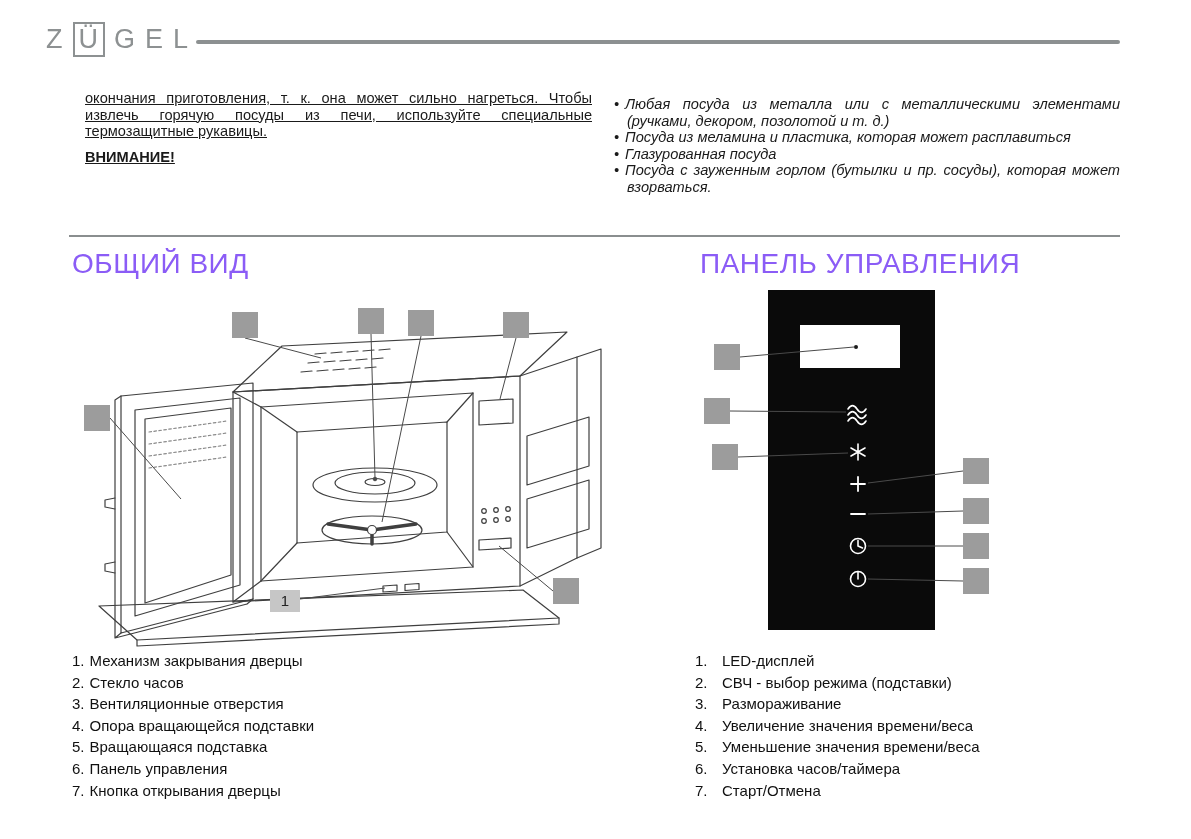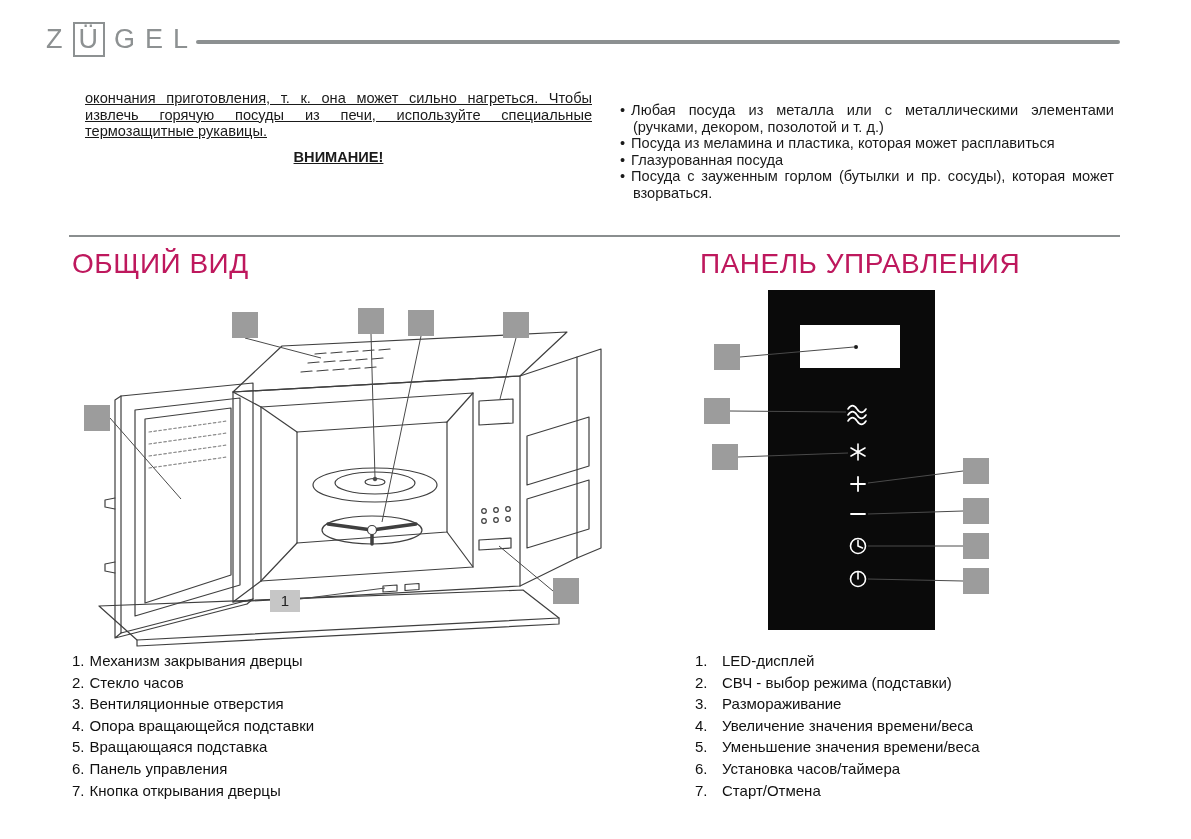--- a/index.html
+++ b/index.html
@@ -9,30 +9,30 @@
   }
   
   .logo{position:absolute;left:46px;top:22px;display:flex;align-items:center;gap:9px;
         font-size:27px;font-weight:400;color:#8d9192;letter-spacing:1px;}
   .logo .boxed{border:2px solid #8d9192;padding:0 4px;line-height:1.15;}
   .brand-rule{position:absolute;left:196px;top:40px;width:924px;height:4px;background:#8c9091;border-radius:2px;}
   
   .intro-left{position:absolute;left:85px;top:90px;width:507px;text-decoration:underline;}
   .intro-right{position:absolute;left:612px;top:94px;width:510px;}
   .para{margin:0;font-size:14.6px;line-height:16.6px;text-align:justify;}
-  .warn-title{margin:9px 0 0 0;font-size:14.6px;line-height:16.6px;font-weight:bold;text-align:center;}
+  .warn-title{margin:9px 0 0 0;font-size:14.6px;line-height:16.6px;font-weight:bold;}
   .bold{font-weight:bold;}
-  .bullets{margin:8px;padding:0;list-style:none;}
+  .bullets{margin:2px;padding:0;list-style:none;font-style:italic;}
   .bullets li{font-size:14.6px;line-height:16.6px;text-align:justify;
               padding-left:13px;text-indent:-13px;margin:0;}
   .bullets li::before{content:"\2022";margin-right:6px;}
   
   .divider{position:absolute;left:69px;top:235px;width:1051px;height:2px;background:#8a8e8f;}
   
-  .sec-title{position:absolute;margin:0;font-size:28px;font-weight:400;color:#be185d;letter-spacing:0.5px;}
+  .sec-title{position:absolute;margin:0;font-size:28px;font-weight:400;color:#8b5cf6;letter-spacing:0.5px;}
   .sec-title.left{left:72px;top:248px;}
   .sec-title.right{left:700px;top:248px;}
   
   .fig-overview{position:absolute;left:75px;top:300px;width:530px;height:350px;}
   .fig-panel{position:absolute;left:690px;top:288px;width:420px;height:350px;}
   
   .legend{position:absolute;margin:0;padding:0;list-style:none;font-size:15px;line-height:21.6px;color:#111;}
   .legend-overview{left:72px;top:650px;width:460px;}
   .legend-panel{left:695px;top:650px;width:470px;}
   .legend li{display:flex;}

